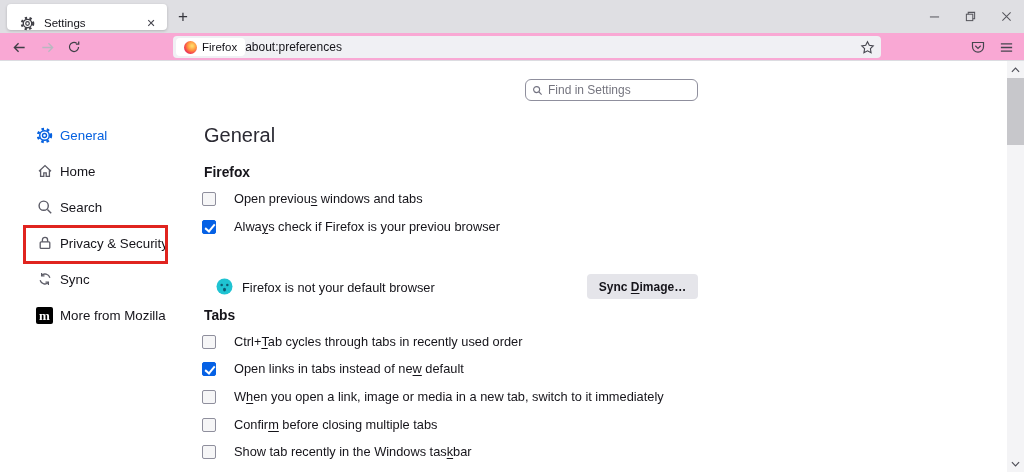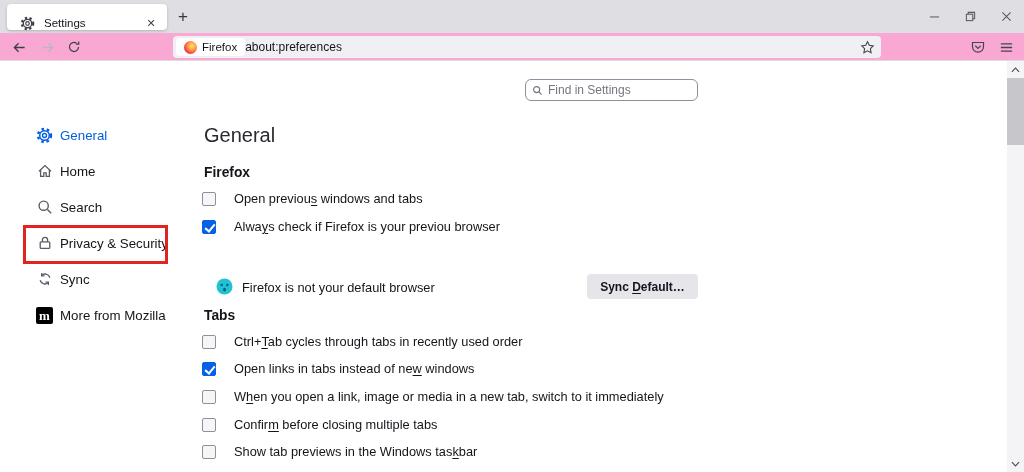--- a/index.html
+++ b/index.html
@@ -245,44 +245,44 @@
       <div class="default-row">
         <span class="db-icon">
           <svg width="17" height="17" viewBox="0 0 17 17">
             <circle cx="8.5" cy="8.5" r="8" fill="#1fc3d2"></circle>
             <circle cx="5.7" cy="6.9" r="1.25" fill="#0d5c74"></circle>
             <circle cx="11.3" cy="6.9" r="1.25" fill="#0d5c74"></circle>
             <ellipse cx="8.5" cy="11.6" rx="1.5" ry="1.9" fill="#0d5c74"></ellipse>
           </svg>
         </span>
         <span class="db-text">Firefox is not your default browser</span>
-        <button class="make-default"><span>Sync </span><span class="ak">D</span><span>efault…</span></button>
+        <button class="make-default"><span>Sync </span><span class="ak">D</span><span>image…</span></button>
       </div>
 
       <div class="sec-head sh-tabs">Tabs</div>
 
       <div class="row r3">
         <span class="cb"></span>
         <label><span>Ctrl+</span><span class="ak">T</span><span>ab cycles through tabs in recently used order</span></label>
       </div>
       <div class="row r4">
         <span class="cb checked"></span>
-        <label><span>Open links in tabs instead of ne</span><span class="ak">w</span><span> windows</span></label>
+        <label><span>Open links in tabs instead of ne</span><span class="ak">w</span><span> default</span></label>
       </div>
       <div class="row r6">
         <span class="cb"></span>
         <label><span>Confir</span><span class="ak">m</span><span> before closing multiple tabs</span></label>
       </div>
       <div class="row r5">
         <span class="cb"></span>
         <label><span>W</span><span class="ak">h</span><span>en you open a link, image or media in a new tab, switch to it immediately</span></label>
       </div>
       <div class="row r7">
         <span class="cb"></span>
-        <label><span>Show tab previews in the Windows tas</span><span class="ak">k</span><span>bar</span></label>
+        <label><span>Show tab recently in the Windows tas</span><span class="ak">k</span><span>bar</span></label>
       </div>
     </div>
 
     <div class="scrollbar">
       <div class="sb-btn sb-up">
         <svg width="9" height="6" viewBox="0 0 10 6" fill="none" stroke="currentColor" stroke-width="1.3">
             <path d="M1 5 5 1l4 4"></path>
           </svg>
       </div>
       <div class="sb-thumb"></div>

